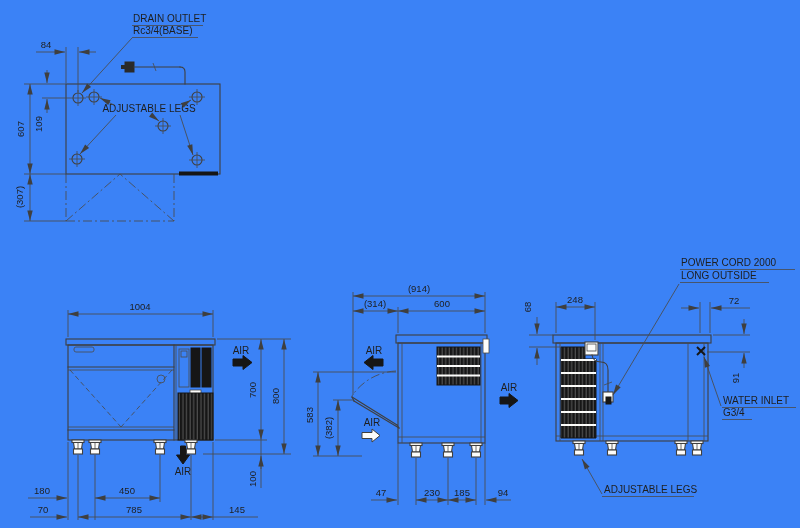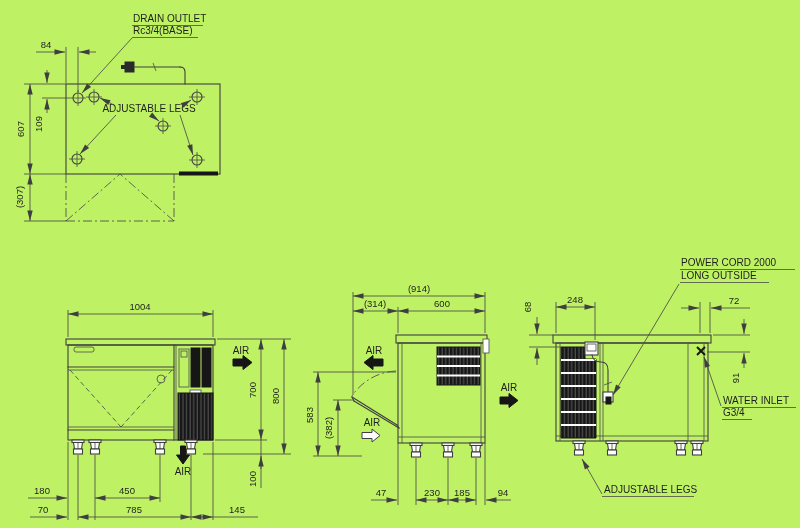--- a/index.html
+++ b/index.html
@@ -1,16 +1,16 @@
 <!DOCTYPE html>
 <html><head>
 <meta charset="utf-8">
 <style>
   html,body{margin:0;padding:0;background:#ffffff;}
-  #canvas{position:relative;width:800px;height:528px;background:#bef264;overflow:hidden;
+  #canvas{position:relative;width:800px;height:528px;background:#3b82f6;overflow:hidden;
           font-family:"Liberation Sans",sans-serif;}
   svg text{font-family:"Liberation Sans",sans-serif;font-size:9.5px;fill:#1e1e1e;}
   svg text.lbl{font-size:10px;}
   .ln{stroke:#3f3f3f;stroke-width:1.1;fill:none;stroke-linecap:square;}
   .thin{stroke:#4a4a4a;stroke-width:.8;fill:none;}
   .dim{stroke:#4a4a4a;stroke-width:.85;fill:none;}
   .dash{stroke:#4a4a4a;stroke-width:.85;fill:none;stroke-dasharray:5 3;}
   .dashdot{stroke:#4a4a4a;stroke-width:.85;fill:none;stroke-dasharray:9 3 2 3;}
   .darkfill{fill:#161616;stroke:#161616;}
   .paper{fill:#fcfcfa;}

